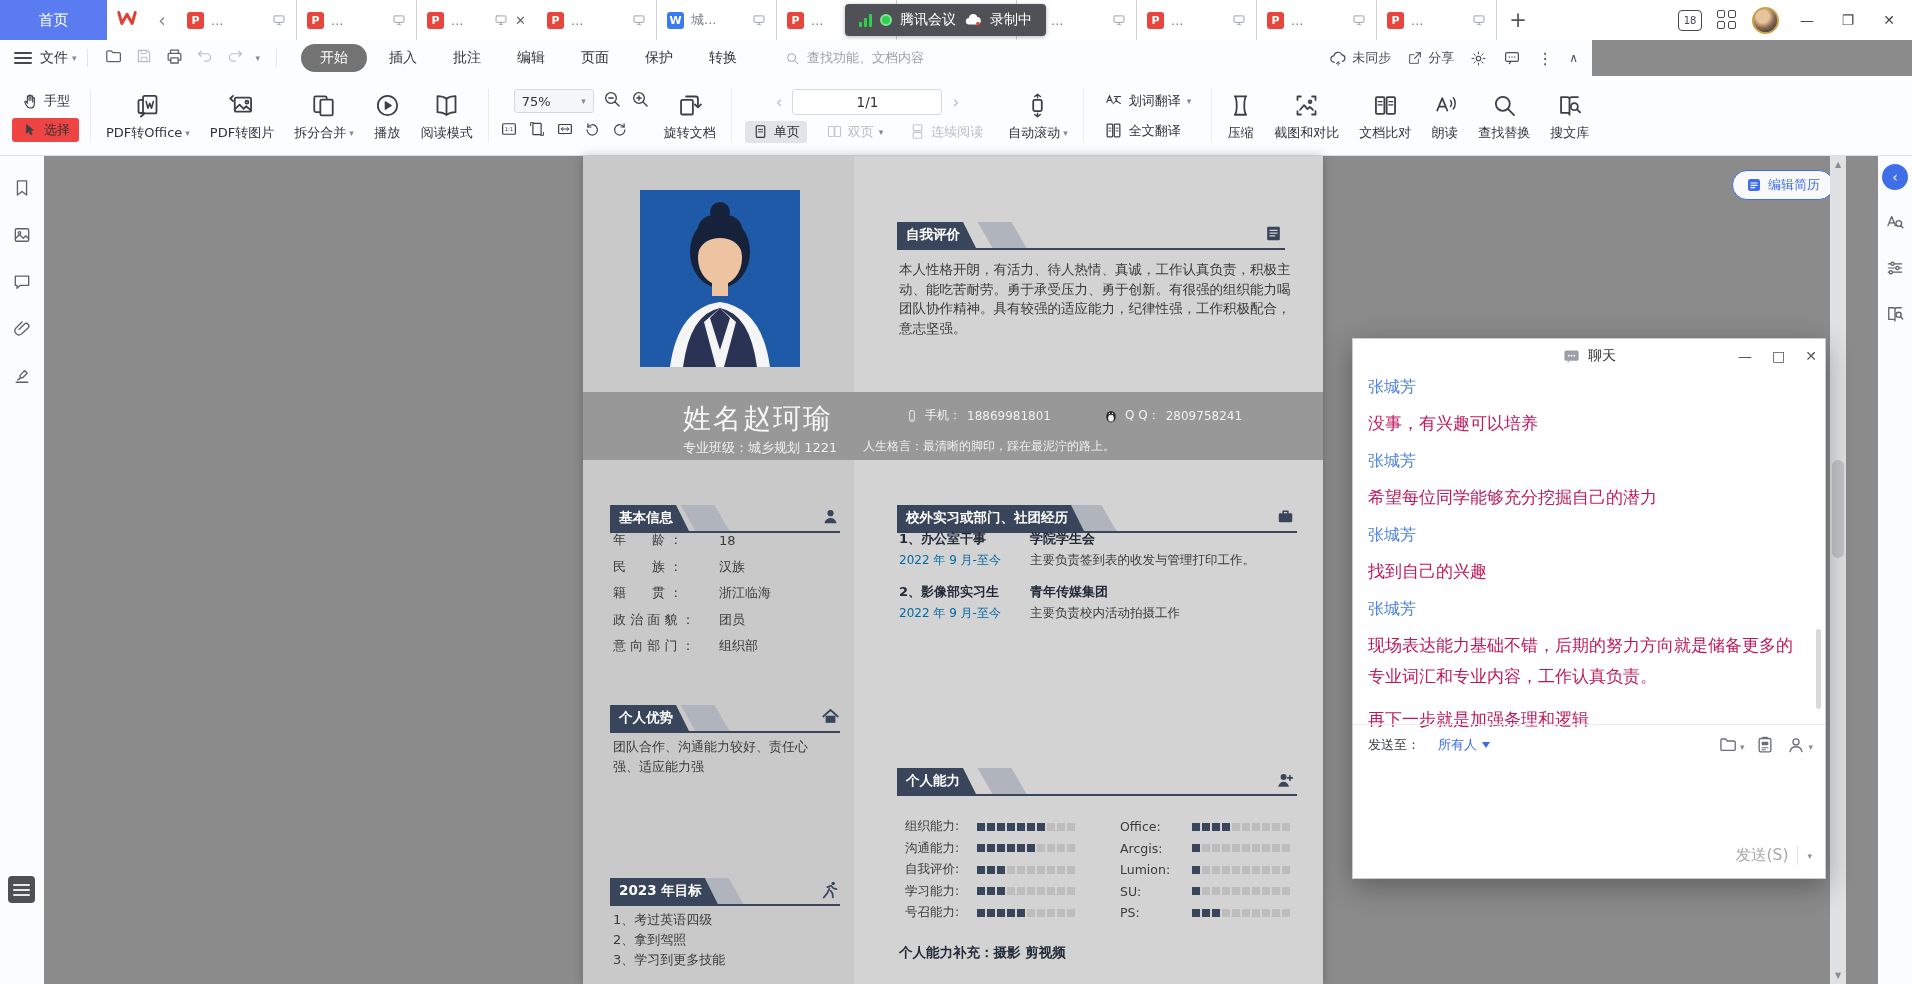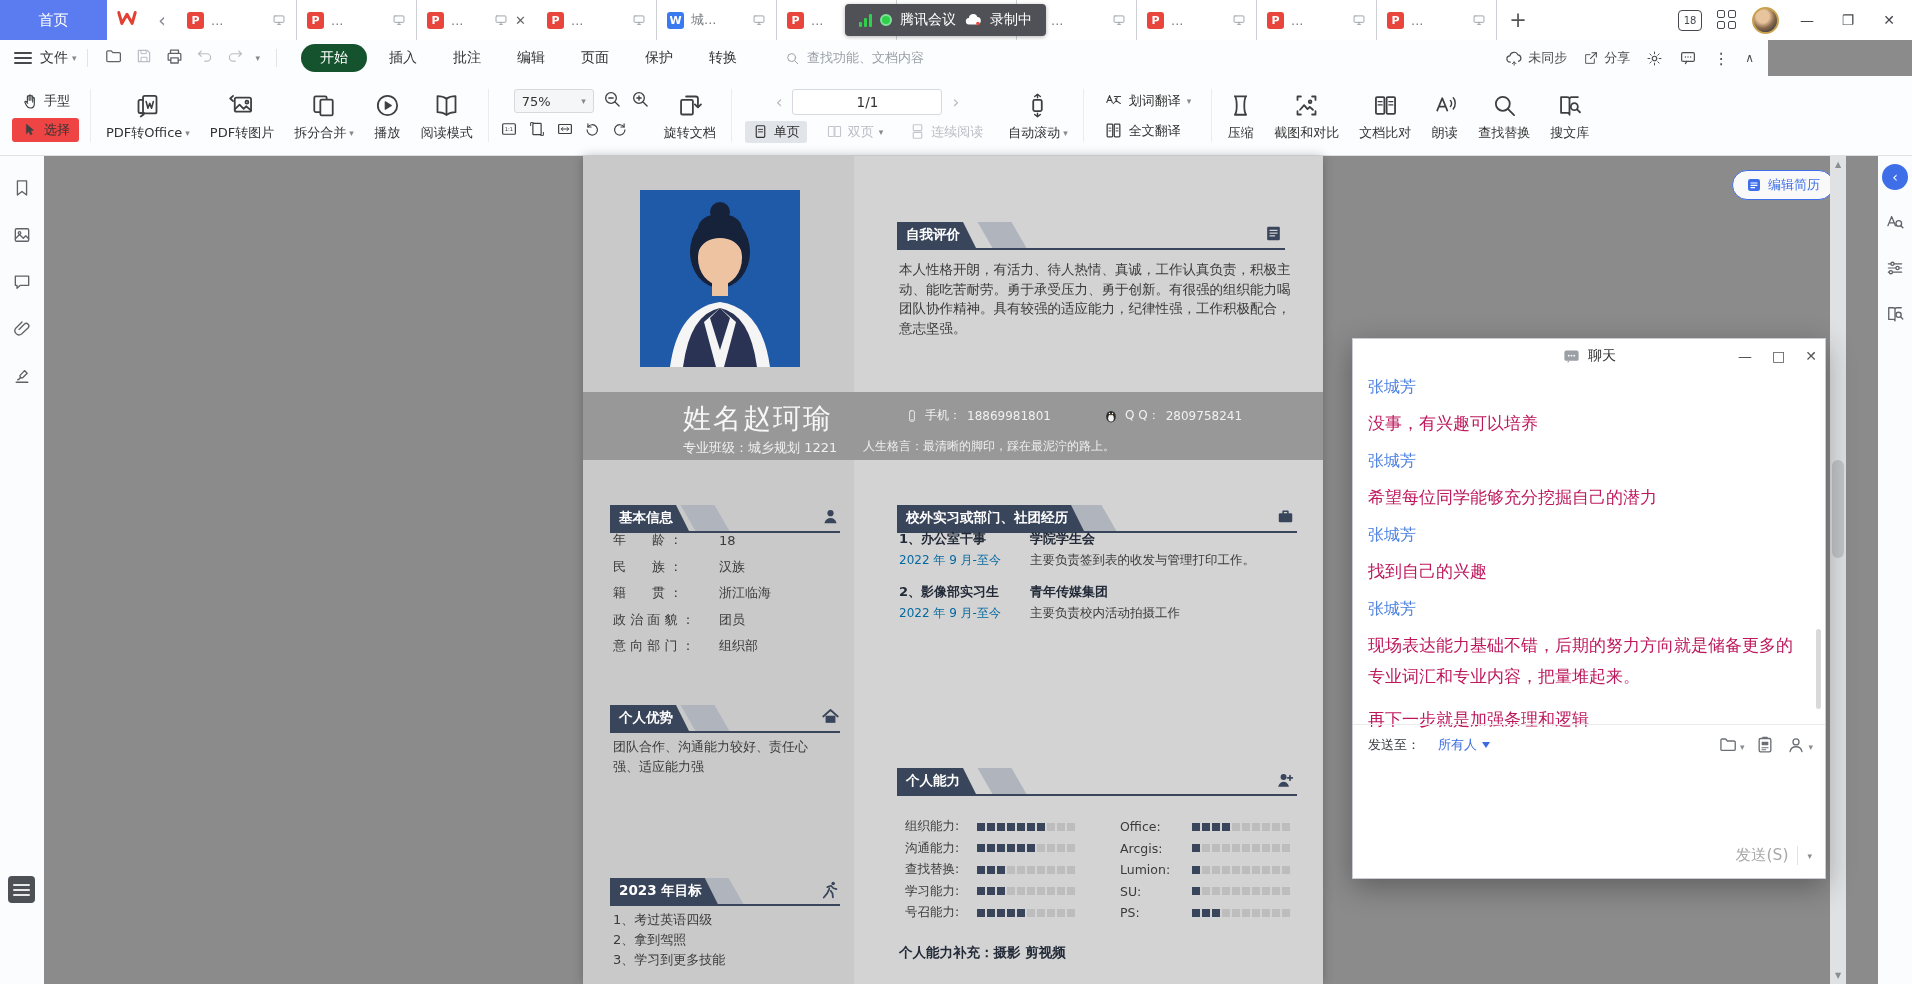--- a/index.html
+++ b/index.html
@@ -27,31 +27,31 @@
   .grid-icon { width:20px; height:20px; display:grid; grid-template-columns:8px 8px; grid-template-rows:8px 8px; gap:3px; }
   .grid-icon span { border:1.5px solid #45484d; border-radius:2px; }
   .avatar { width:27px; height:27px; border-radius:50%; border:2px solid #c9a24d; background:radial-gradient(circle at 38% 32%, #e8c49c 0 30%, #8a6a4c 55%, #3a3a44 85%); }
   .winbtn { width:26px; text-align:center; color:#45484d; font-size:14px; }
   .meeting-pill { position:absolute; left:845px; top:4px; height:32px; background:#505156; border-radius:4px; display:flex; align-items:center; gap:8px; padding:0 14px; color:#fff; font-size:14px; box-shadow:0 1px 4px rgba(0,0,0,.3); }
   .sigbars { display:flex; align-items:flex-end; gap:2px; height:14px; }
   .sigbars span { width:3px; background:#2fd04a; border-radius:1px; }
   .rec-dot { width:12px; height:12px; border-radius:50%; background:#2fd04a; border:2px solid #7fe39a; }
 
   
-  .menubar { position:absolute; left:0; top:40px; width:1768px; height:36px; background:#fcfdfe; display:flex; align-items:center; padding:0 14px; }
+  .menubar { position:absolute; left:0; top:40px; width:1592px; height:36px; background:#fcfdfe; display:flex; align-items:center; padding:0 14px; }
   .hamburger { width:18px; display:flex; flex-direction:column; gap:3px; margin-right:8px; }
   .hamburger span { height:1.8px; background:#45484d; border-radius:1px; }
   .file-menu { font-size:14px; color:#333; display:flex; align-items:center; gap:4px; }
   .caret { font-size:9px; color:#888; }
   .vbar { width:1px; height:18px; background:#e2e4e8; margin:0 10px; }
   .qbtn { color:#5f6368; display:flex; align-items:center; margin:0 6px; }
   .qbtn.dis { color:#b9bdc4; }
   .menu-tabs { display:flex; align-items:center; gap:8px; margin-left:14px; }
   .menu-item { font-size:14px; color:#333; padding:4px 14px; }
-  .menu-item.active { background:#14532d; color:#fff; border-radius:15px; padding:5px 19px; }
+  .menu-item.active { background:#737373; color:#fff; border-radius:15px; padding:5px 19px; }
   .menu-search { display:flex; align-items:center; gap:7px; color:#9aa0a8; font-size:13px; margin-left:34px; }
   .menubar-right { margin-left:auto; display:flex; align-items:center; gap:16px; color:#4a4d52; font-size:13px; }
   .mr-item { display:flex; align-items:center; gap:5px; }
 
   
   .ribbon { position:absolute; left:0; top:76px; width:1912px; height:80px; background:#fcfdfe; border-bottom:1px solid #dfe1e5; display:flex; align-items:stretch; padding:5px 6px; }
   .vsep { width:1px; background:#ececee; margin:8px 5px; }
   .tool-col { display:flex; flex-direction:column; justify-content:center; gap:5px; padding:0 6px; }
   .tool-row { display:flex; align-items:center; gap:6px; font-size:13px; color:#333; padding:3px 9px; border-radius:3px; }
   .tool-row.selected { background:#ef4444; }
@@ -912,21 +912,21 @@
             <span class="sq f"></span>
             <span class="sq f"></span>
             <span class="sq f"></span>
             <span class="sq"></span>
             <span class="sq"></span>
             <span class="sq"></span>
             <span class="sq"></span>
           </span>
         </div>
         <div class="sk-row">
-          <span class="sk-lab">查找替换:</span>
+          <span class="sk-lab">自我评价:</span>
           <span class="sk-bar">
             <span class="sq f"></span>
             <span class="sq f"></span>
             <span class="sq f"></span>
             <span class="sq"></span>
             <span class="sq"></span>
             <span class="sq"></span>
             <span class="sq"></span>
             <span class="sq"></span>
             <span class="sq"></span>
@@ -1105,21 +1105,21 @@
       </div>
     </div>
     <div class="chat-msgs" id="chat-messages">
         <div class="msg-sender">张城芳</div>
         <div class="msg-line">没事，有兴趣可以培养</div>
         <div class="msg-sender">张城芳</div>
         <div class="msg-line">希望每位同学能够充分挖掘自己的潜力</div>
         <div class="msg-sender">张城芳</div>
         <div class="msg-line">找到自己的兴趣</div>
         <div class="msg-sender">张城芳</div>
-        <div class="msg-line">现场表达能力基础不错，后期的努力方向就是储备更多的专业词汇和专业内容，把量堆起来。</div>
+        <div class="msg-line">现场表达能力基础不错，后期的努力方向就是储备更多的专业词汇和专业内容，工作认真负责。</div>
         <div class="msg-line">再下一步就是加强条理和逻辑</div>
       </div>
     <div class="chat-scroll"></div>
     <div class="chat-bottom">
       <div class="sendto-row">
         <span>发送至：</span>
         <span class="sendto-val">
             <span>所有人</span>
             <span class="tri"></span>
           </span>

